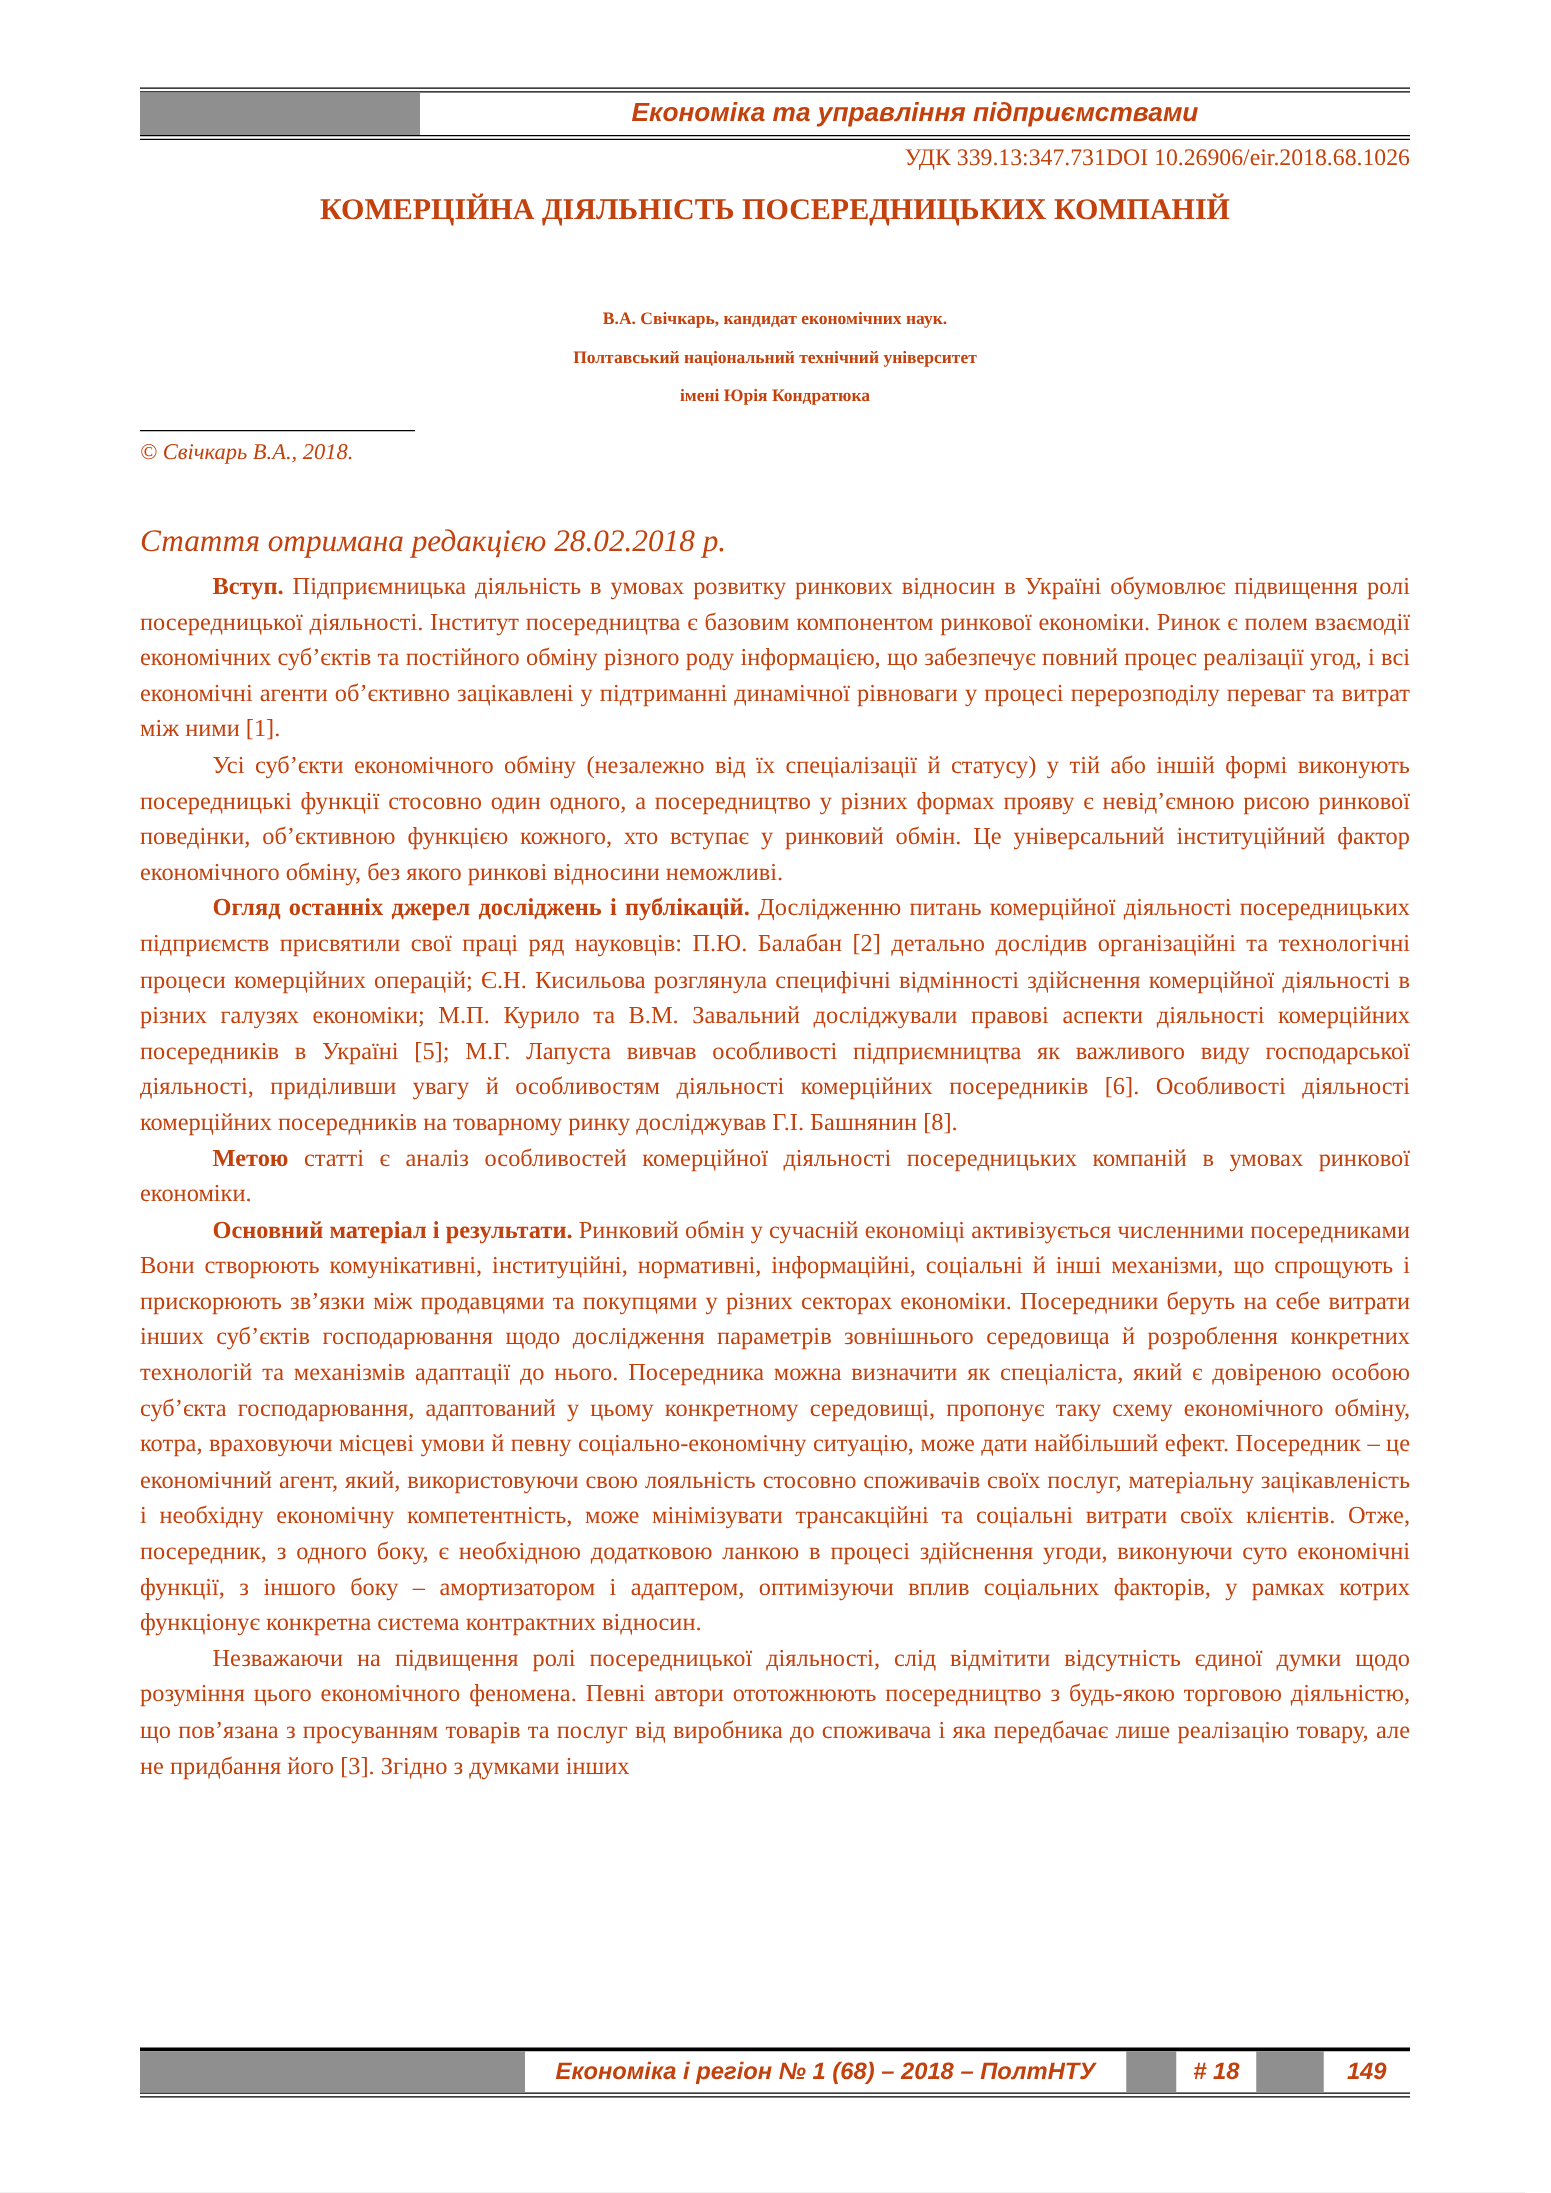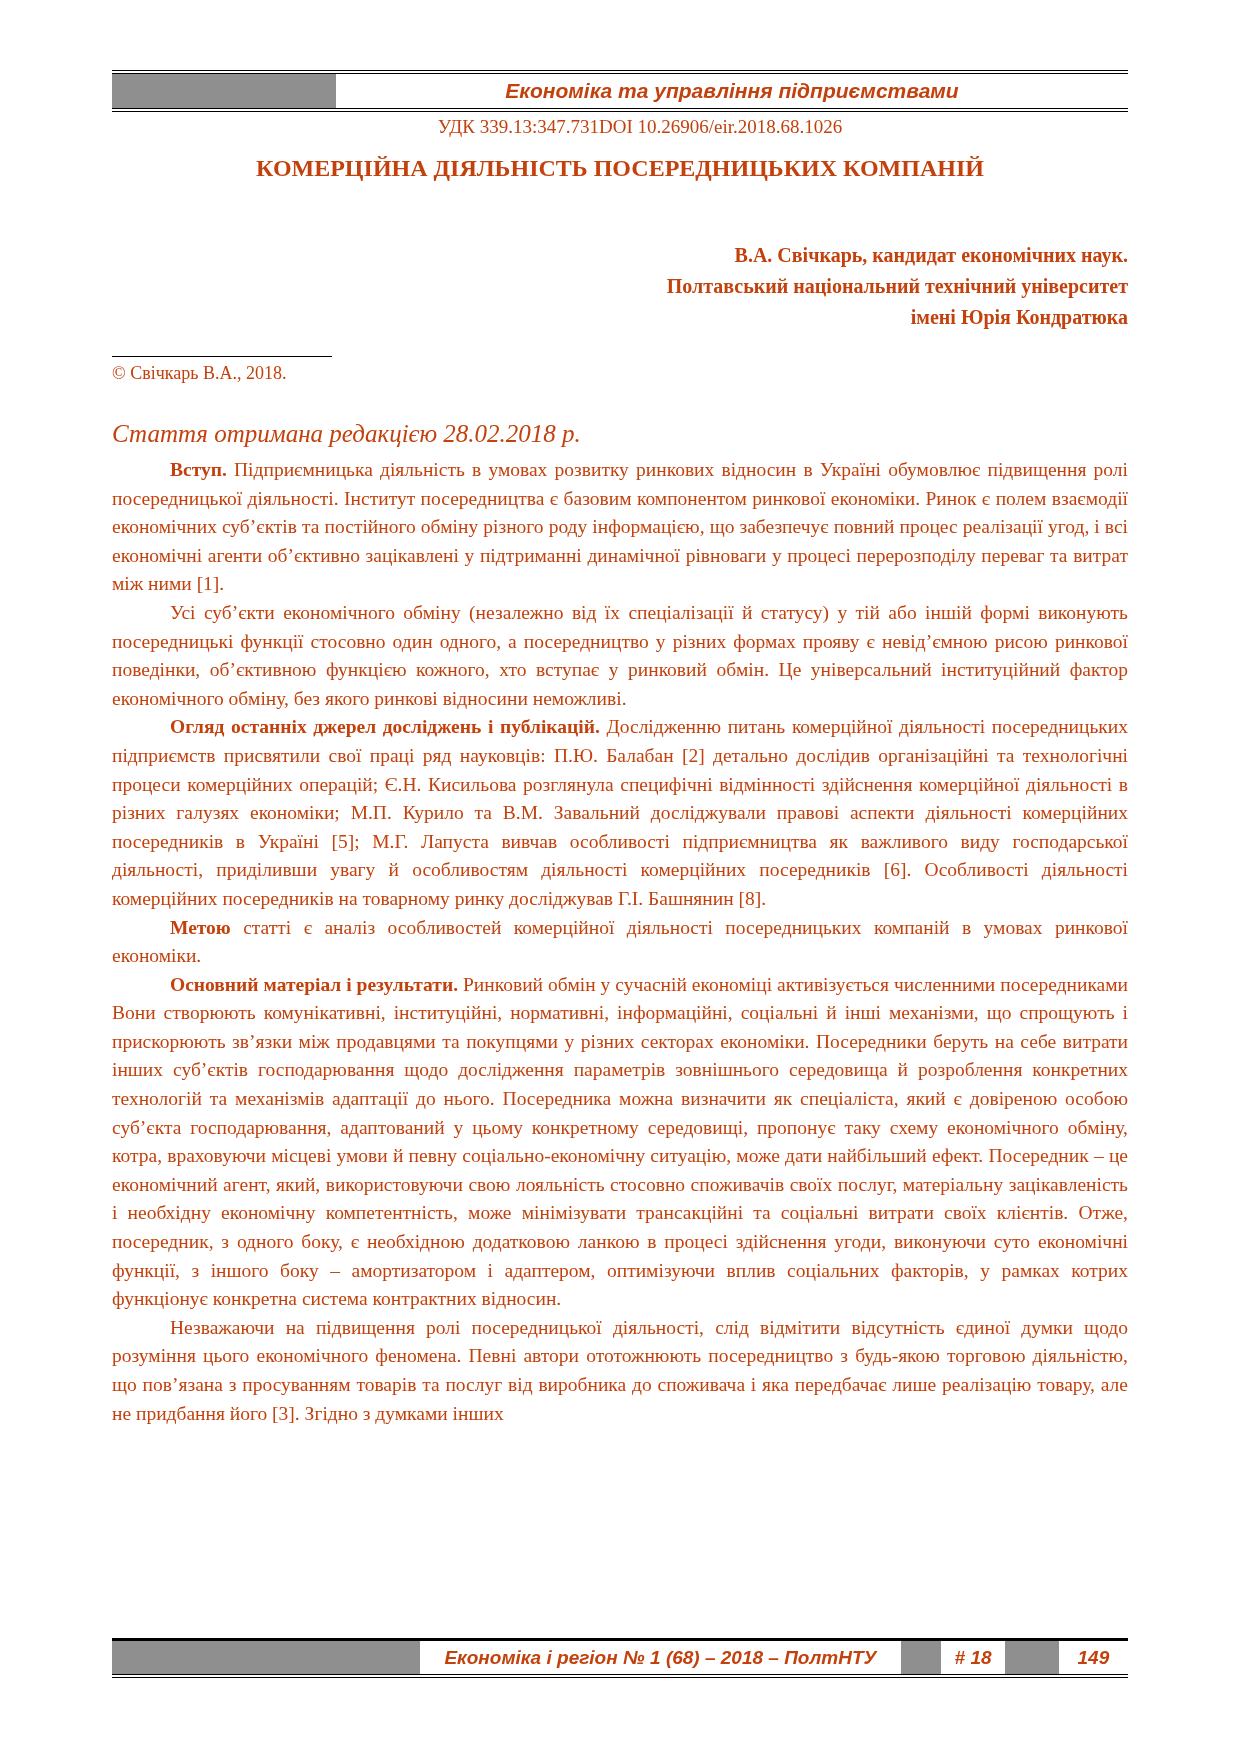--- a/index.html
+++ b/index.html
@@ -29,40 +29,40 @@
     text-align:center;
     font-family:"Liberation Sans", sans-serif;
     font-weight:bold;font-style:italic;
     font-size:21px;line-height:34px;
     white-space:nowrap;
   }
 
   
   .meta-row{
     top:114px;
-    display:flex;justify-content:center;
-    font-size:19px;line-height:26px;margin-left:20px;
+    display:flex;justify-content:flex-end;
+    font-size:19px;line-height:26px;
   }
 
   
   .article-title{
     top:150px;
     text-align:center;
     font-weight:bold;
     font-size:24px;line-height:37px;
   }
   .authors-block{
     top:240px;
-    text-align:right;
+    text-align:center;
     font-weight:bold;
-    font-size:20px;line-height:31px;
+    font-size:14px;line-height:31px;
   }
 
   
-  .copyright-block{top:356px;font-size:18px;line-height:24px;}
+  .copyright-block{top:344px;font-style:italic;font-size:18px;line-height:24px;}
   .copyright-rule{width:220px;border-top:1px solid #000;margin-bottom:4px;}
 
   
   .received-line{top:420px;font-style:italic;font-size:25px;}
 
   
   .article-body{
     top:456px;
     font-size:19.5px;line-height:28.6px;
     text-align:justify;

